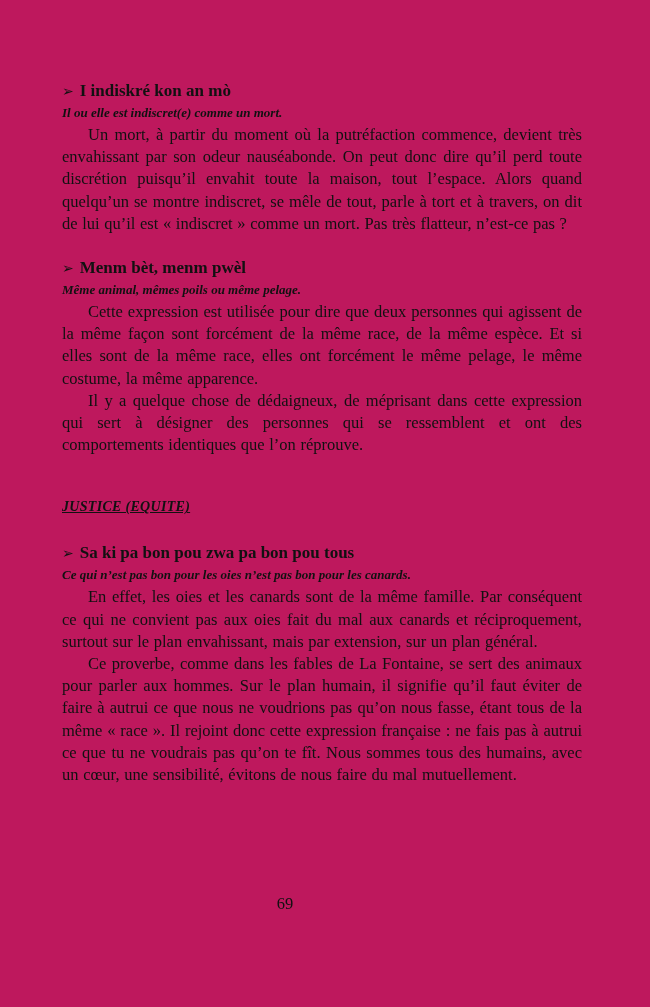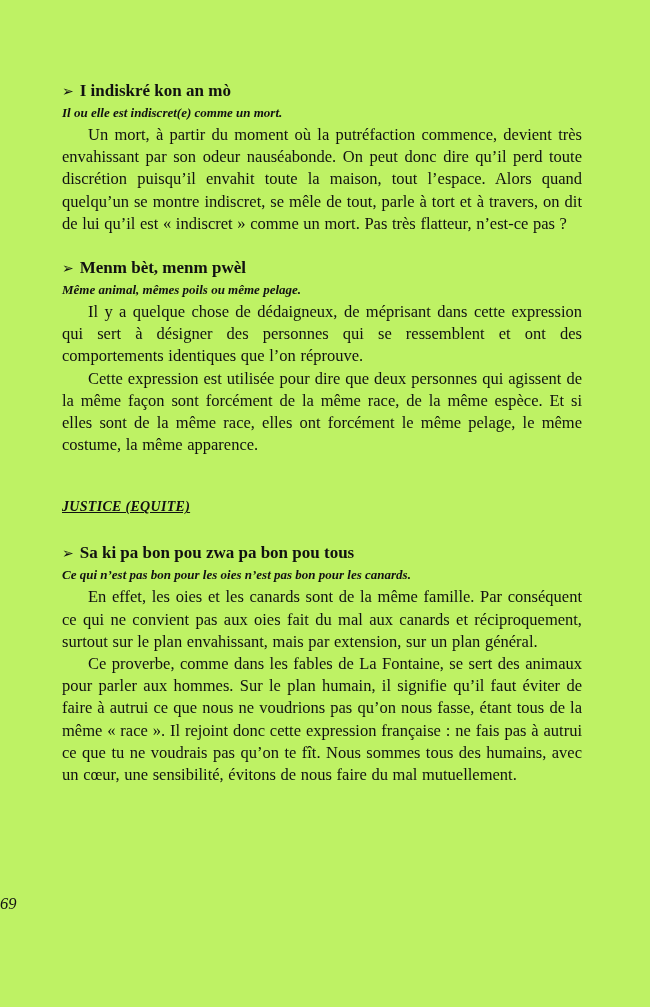--- a/index.html
+++ b/index.html
@@ -4,21 +4,21 @@
 <style>
   html, body {
     margin: 0;
     padding: 0;
     background: #ffffff;
   }
   .page {
     position: relative;
     width: 650px;
     height: 1007px;
-    background: #bef264;
+    background: #be185d;
     box-sizing: border-box;
     padding: 80px 68px 0 62px;
     color: #111111;
     font-family: "Liberation Serif", "DejaVu Serif", serif;
     overflow: hidden;
   }
   .entry { margin: 0; }
   .entry + .entry,
   .category + .entry { margin-top: 22px; }
 
@@ -57,43 +57,42 @@
     font-weight: bold;
     font-style: italic;
     text-decoration: underline;
     letter-spacing: 0.3px;
   }
   .page-number {
     position: absolute;
     top: 893px;
     left: 0;
     width: 570px;
-    text-align: left;
+    text-align: center;
     font-size: 16.5px;
     line-height: 22px;
     color: #111111;
-    font-style: italic;
   }
 </style>
 </head>
 <body>
 
 <div class="page">
 
   <section class="entry">
     <h3 class="creole-heading"><span class="arrow">➢</span><span>I indiskré kon an mò</span></h3>
     <p class="french-line">Il ou elle est indiscret(e) comme un mort.</p>
     <p class="body-par">Un mort, à partir du moment où la putréfaction commence, devient très envahissant par son odeur nauséabonde. On peut donc dire qu’il perd toute discrétion puisqu’il envahit toute la maison, tout l’espace. Alors quand quelqu’un se montre indiscret, se mêle de tout, parle à tort et à travers, on dit de lui qu’il est « indiscret » comme un mort. Pas très flatteur, n’est-ce pas ?</p>
   </section>
 
   <section class="entry">
     <h3 class="creole-heading"><span class="arrow">➢</span><span>Menm bèt, menm pwèl</span></h3>
     <p class="french-line">Même animal, mêmes poils ou même pelage.</p>
+    <p class="body-par">Cette expression est utilisée pour dire que deux personnes qui agissent de la même façon sont forcément de la même race, de la même espèce. Et si elles sont de la même race, elles ont forcément le même pelage, le même costume, la même apparence.</p>
     <p class="body-par">Il y a quelque chose de dédaigneux, de méprisant dans cette expression qui sert à désigner des personnes qui se ressemblent et ont des comportements identiques que l’on réprouve.</p>
-    <p class="body-par">Cette expression est utilisée pour dire que deux personnes qui agissent de la même façon sont forcément de la même race, de la même espèce. Et si elles sont de la même race, elles ont forcément le même pelage, le même costume, la même apparence.</p>
   </section>
 
   <h2 class="category">JUSTICE (EQUITE)</h2>
 
   <section class="entry">
     <h3 class="creole-heading"><span class="arrow">➢</span><span>Sa ki pa bon pou zwa pa bon pou tous</span></h3>
     <p class="french-line">Ce qui n’est pas bon pour les oies n’est pas bon pour les canards.</p>
     <p class="body-par">En effet, les oies et les canards sont de la même famille. Par conséquent ce qui ne convient pas aux oies fait du mal aux canards et réciproquement, surtout sur le plan envahissant, mais par extension, sur un plan général.</p>
     <p class="body-par">Ce proverbe, comme dans les fables de La Fontaine, se sert des animaux pour parler aux hommes. Sur le plan humain, il signifie qu’il faut éviter de faire à autrui ce que nous ne voudrions pas qu’on nous fasse, étant tous de la même « race ». Il rejoint donc cette expression française : ne fais pas à autrui ce que tu ne voudrais pas qu’on te fît. Nous sommes tous des humains, avec un cœur, une sensibilité, évitons de nous faire du mal mutuellement.</p>
   </section>

